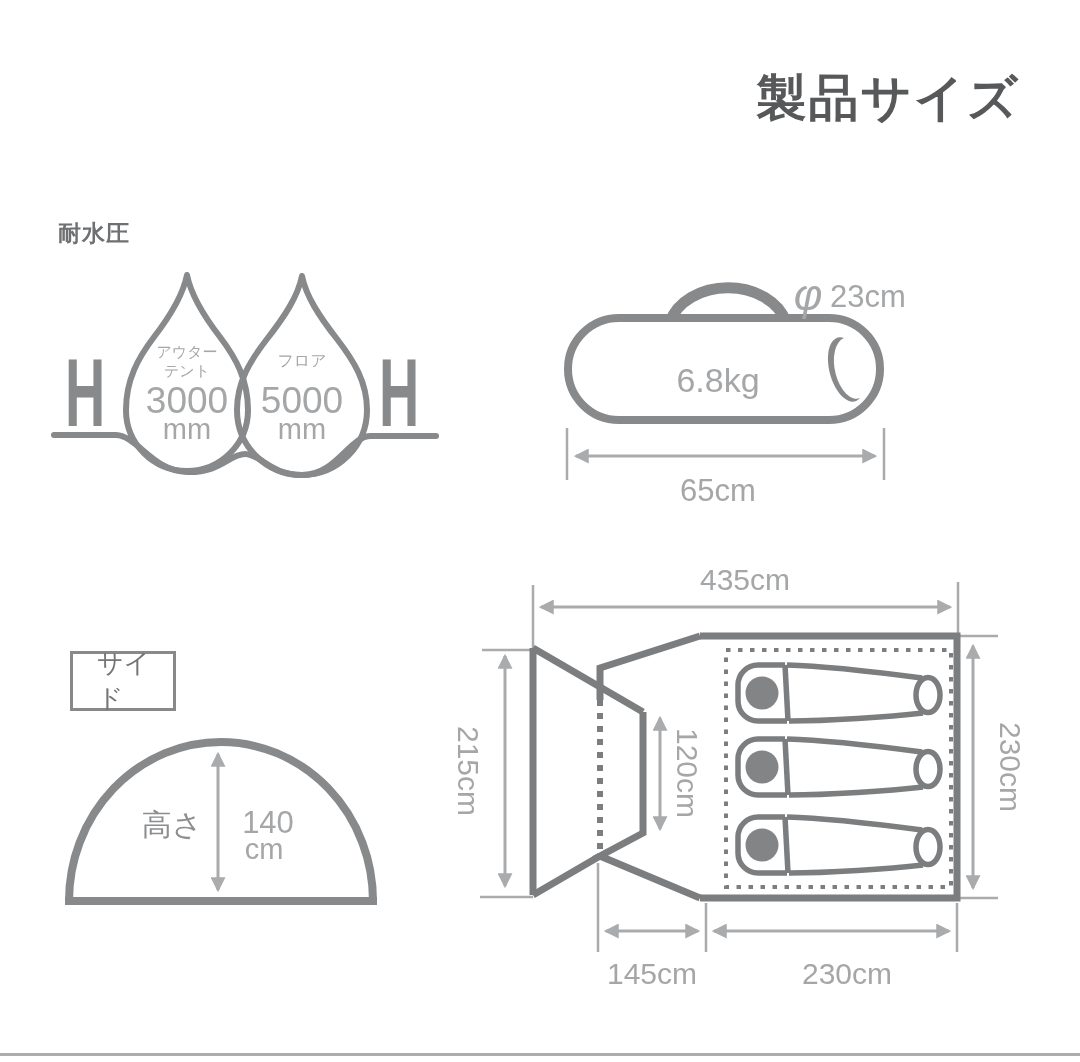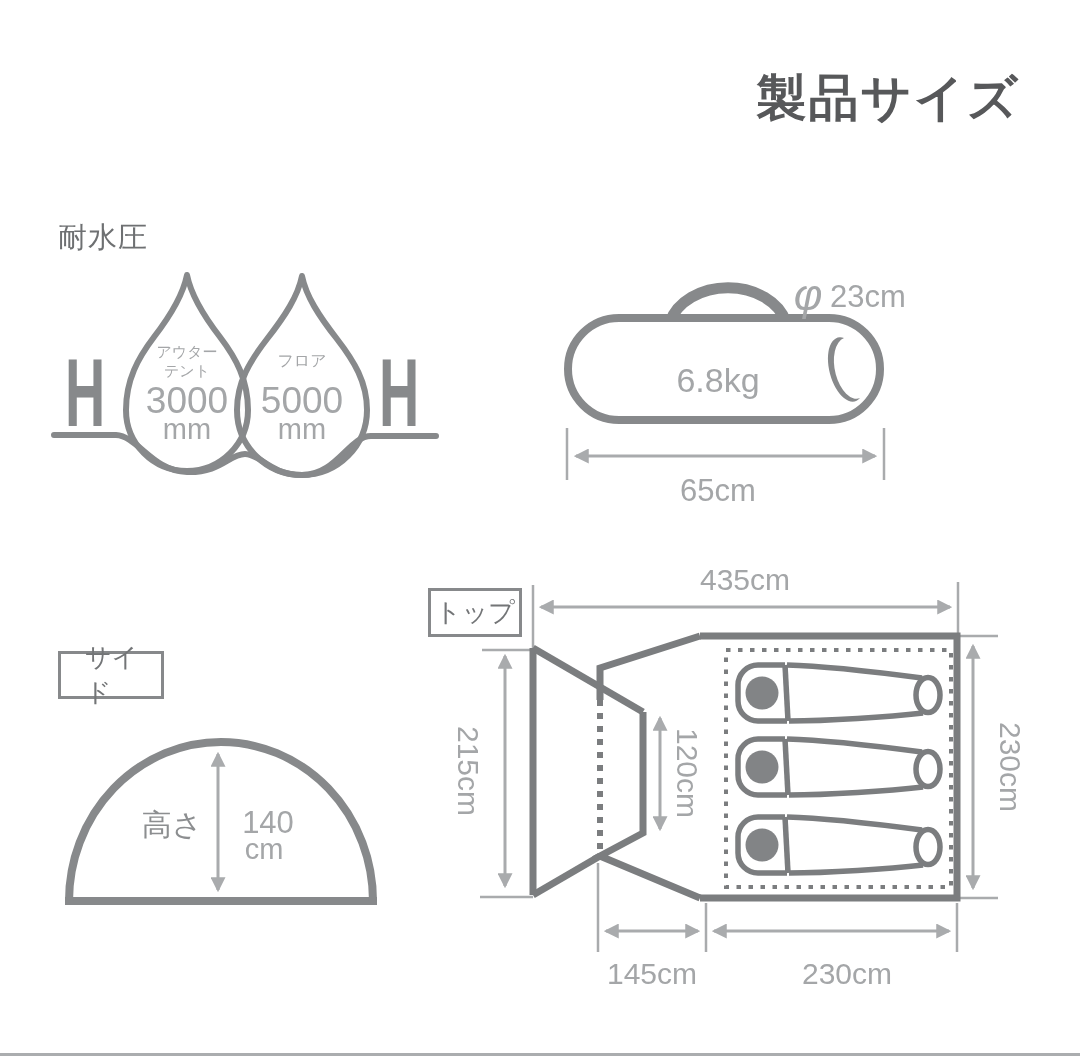--- a/index.html
+++ b/index.html
@@ -6,21 +6,21 @@
     --title:#57585a; --header:#6e7072; --outline:#87898b; --tent:#7b7d7f;
     --dim-line:#a9abad; --dim-text:#a4a6a8; --label-dark:#8c8e90;
     --box-text:#737577; --head-fill:#828486; --divider:#abadaf; --bg:#ffffff;
   }
   html,body{margin:0;padding:0;background:#e9e9e9;}
   .jp{font-family:"Liberation Sans","DejaVu Sans",sans-serif;}
   .page{position:relative;width:1080px;height:1062px;background:var(--bg);overflow:hidden;margin:0 auto;}
   .abs{position:absolute;}
   .page-title{left:620px;top:26px;width:400px;text-align:right;font-size:50px;font-weight:700;
     letter-spacing:2px;color:var(--title);margin-top:39px;}
-  .sec-header{font-size:29px;font-weight:400;color:var(--header);letter-spacing:1px;}
+  .sec-header{font-size:23px;font-weight:700;color:var(--header);letter-spacing:1px;}
   .view-box{box-sizing:border-box;border:3px solid var(--outline);background:#fff;
     display:flex;align-items:center;justify-content:center;font-size:26px;color:var(--box-text);}
   svg text{font-family:"Liberation Sans","DejaVu Sans",sans-serif;}
   .gfx{stroke:var(--outline);fill:none;}
   .tent{stroke:var(--tent);fill:none;}
   .dim{stroke:var(--dim-line);fill:none;}
   .mk{fill:var(--dim-line);}
   .dimtext{fill:var(--dim-text);}
   .darktext{fill:var(--label-dark);}
   .divider{left:0;top:1053px;width:1080px;height:3px;background:var(--divider);}
@@ -74,41 +74,38 @@
     <text class="dimtext" x="268" y="44" font-size="44" font-style="italic" text-anchor="middle" dominant-baseline="central">φ</text>
     <text class="dimtext" x="328" y="46" font-size="31" text-anchor="middle" dominant-baseline="central">23cm</text>
 
     <line class="dim" stroke-width="2.5" x1="27" y1="178" x2="27" y2="230"></line>
     <line class="dim" stroke-width="2.5" x1="344" y1="178" x2="344" y2="230"></line>
     <line class="dim" stroke-width="3" x1="36" y1="206" x2="335" y2="206" marker-start="url(#arB)" marker-end="url(#arB)"></line>
     <text class="dimtext" x="178" y="240" font-size="31" text-anchor="middle" dominant-baseline="central">65cm</text>
   </svg>
 
 
-  <div class="abs view-box jp" style="left:58px;top:651px;width:106px;height:48px;padding-left:24px;">
+  <div class="abs view-box jp" style="left:70px;top:651px;width:106px;height:60px;padding-left:24px;">
     <span>サイド</span>
   </div>
 
   <svg class="abs" style="left:40px;top:720px;" width="380" height="200" viewBox="0 0 380 200">
     <defs>
       <marker id="arD" viewBox="0 0 10 10" refX="8.5" refY="5" markerWidth="5" markerHeight="5" orient="auto-start-reverse">
         <path d="M0,0 L10,5 L0,10 Z" class="mk"></path>
       </marker>
     </defs>
     <line class="gfx" stroke-width="8" x1="25" y1="181" x2="337" y2="181"></line>
     <path class="gfx" stroke-width="8" d="M29,181 A152,159 0 0 1 333,181"></path>
     <line class="dim" stroke-width="3" x1="178" y1="34" x2="178" y2="170" marker-start="url(#arD)" marker-end="url(#arD)"></line>
     <text class="darktext" x="132" y="104" font-size="30" text-anchor="middle" dominant-baseline="central">高さ</text>
     <text class="dimtext" x="228" y="102" font-size="31" text-anchor="middle" dominant-baseline="central">140</text>
     <text class="dimtext" x="224" y="129" font-size="29" text-anchor="middle" dominant-baseline="central">cm</text>
   </svg>
 
-  <div class="abs view-box jp" style="left:428px;top:588px;width:94px;height:49px;z-index:2;">
-    <span>トップ</span>
-  </div>
 
   <svg class="abs" style="left:420px;top:560px;" width="660" height="440" viewBox="0 0 660 440">
     <defs>
       <marker id="arT" viewBox="0 0 10 10" refX="8.5" refY="5" markerWidth="5" markerHeight="5" orient="auto-start-reverse">
         <path d="M0,0 L10,5 L0,10 Z" class="mk"></path>
       </marker>
       <g id="sbag">
         <path class="tent" stroke-width="5.5" d="M23,-28 H-4 A20,20 0 0 0 -24,-8 V8 A20,20 0 0 0 -4,28 H25"></path>
         <line class="tent" stroke-width="5.5" x1="23" y1="-28" x2="26" y2="28"></line>
         <path class="tent" stroke-width="5.5" d="M25,-28 C62,-27 122,-20 160,-15"></path>

